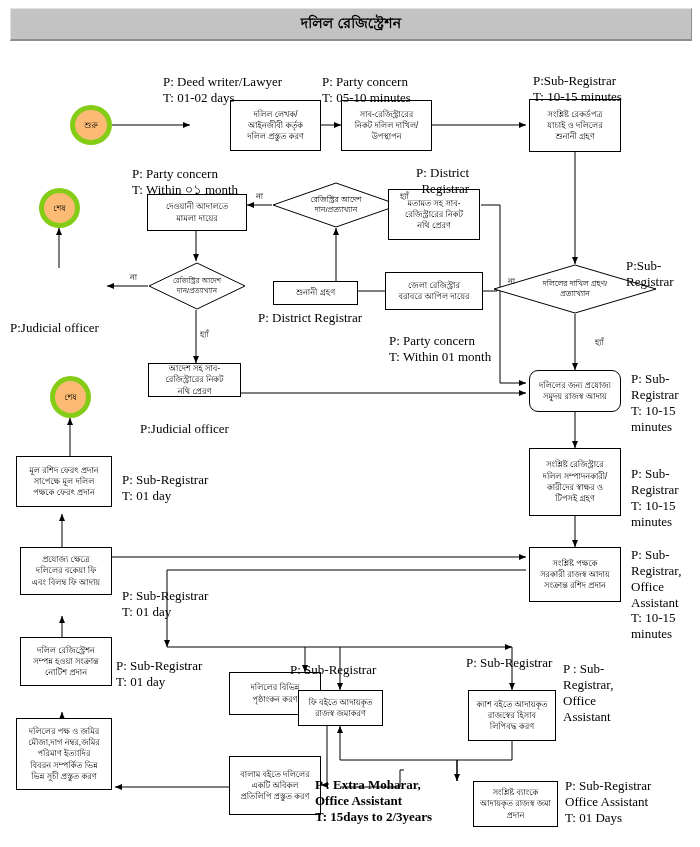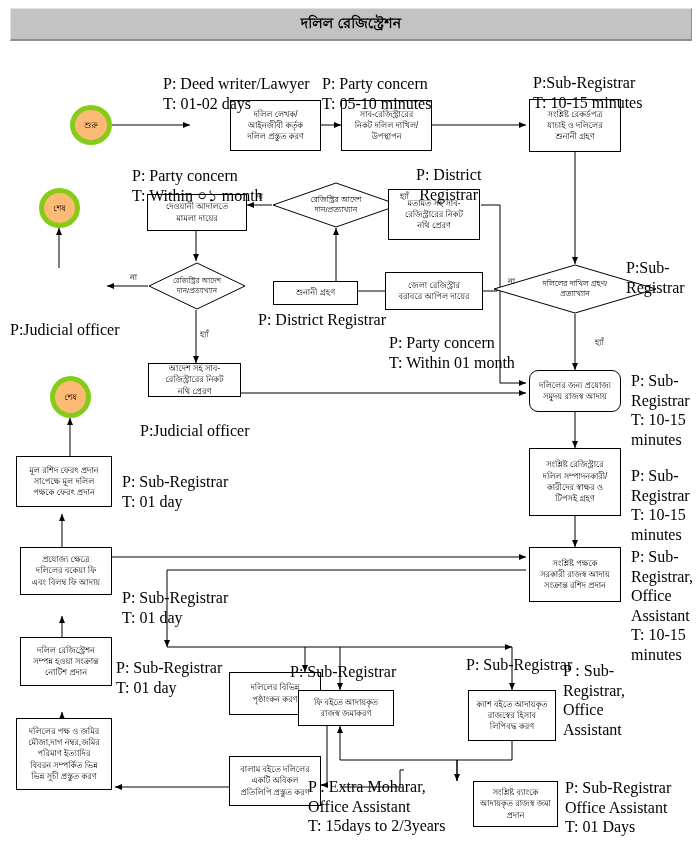--- a/index.html
+++ b/index.html
@@ -41,21 +41,21 @@
     position:absolute;left:0;top:0;width:100%;height:100%;
   }
   .diamond .dlabel{
     position:absolute;left:0;top:0;width:100%;height:100%;
     display:flex;align-items:center;justify-content:center;text-align:center;
     font-family:"Liberation Sans", sans-serif;font-size:7.6px;line-height:1.35;color:#000;
     padding:0 8px;box-sizing:border-box;
   }
   .ann{
     position:absolute;font-family:"Liberation Serif", serif;
-    font-size:16px;line-height:1.22;color:#000;white-space:pre-line;
+    font-size:13px;line-height:1.22;color:#000;white-space:pre-line;
   }
   .edgelbl{
     position:absolute;font-family:"Liberation Sans", sans-serif;
     font-size:8px;color:#000;
   }
 </style>
 </head>
 <body>
 
 <div id="canvas">
@@ -191,21 +191,21 @@
   </div>
 
   <div class="node" style="left: 147px; top: 194px; width: 100px; height: 37px; white-space: pre-line;">দেওয়ানী আদালতে
 মামলা দায়ের</div>
   <div class="ann" style="left:132px;top:166px;">P: Party concern
 T: Within ০১ month</div>
 
   <div class="node" style="left: 388px; top: 189px; width: 92px; height: 51px; white-space: pre-line;">মতামত সহ সাব-
 রেজিস্ট্রারের নিকট
 নথি প্রেরণ</div>
-  <div class="ann" style="left:416px;top:165px;text-align:center;">P: District
+  <div class="ann" style="left:416px;top:165px;text-align:right;">P: District
 Registrar</div>
 
   <div class="ann" style="left:10px;top:320px;">P:Judicial officer</div>
 
   <div class="node" style="left: 273px; top: 281px; width: 85px; height: 24px; white-space: pre-line;">শুনানী গ্রহণ</div>
   <div class="ann" style="left:258px;top:310px;">P: District Registrar</div>
 
   <div class="node" style="left: 385px; top: 272px; width: 98px; height: 38px; white-space: pre-line;">জেলা রেজিস্ট্রার
 বরাবরে আপিল দায়ের</div>
   <div class="ann" style="left:389px;top:333px;">P: Party concern
@@ -263,28 +263,28 @@
   <div class="node" style="left: 16px; top: 718px; width: 96px; height: 72px; white-space: pre-line;">দলিলের পক্ষ ও জমির
 মৌজা,দাগ নম্বর,জমির
 পরিমাণ ইত্যাদির
 বিবরন সম্পর্কিত ভিন্ন
 ভিন্ন সূচী প্রস্তুত করণ</div>
 
   <div class="node" style="left: 229px; top: 672px; width: 92px; height: 43px; white-space: pre-line;">দলিলের বিভিন্ন
 পৃষ্ঠাংকন করণ</div>
   <div class="ann" style="left:290px;top:662px;">P: Sub-Registrar</div>
 
-  <div class="node" style="left: 229px; top: 756px; width: 92px; height: 50px; white-space: pre-line;">বালাম বইতে দলিলের
+  <div class="node" style="left: 229px; top: 756px; width: 92px; height: 59px; white-space: pre-line;">বালাম বইতে দলিলের
 একটি অবিকল
 প্রতিলিপি প্রস্তুত করণ</div>
-  <div class="ann" style="left:308px;top:777px;">P : Extra Moharar,
+  <div class="ann" style="left:315px;top:777px;font-weight:bold;">P : Extra Moharar,
 Office Assistant
 T: 15days to 2/3years</div>
 
-  <div class="node" style="left: 298px; top: 690px; width: 96px; height: 36px; white-space: pre-line;">ফি বইতে আদায়কৃত
+  <div class="node" style="left: 298px; top: 690px; width: 85px; height: 36px; white-space: pre-line;">ফি বইতে আদায়কৃত
 রাজস্ব জমাকরণ</div>
   <div class="ann" style="left:466px;top:655px;">P: Sub-Registrar</div>
 
   <div class="node" style="left: 468px; top: 690px; width: 88px; height: 51px; white-space: pre-line;">ক্যাশ বইতে আদায়কৃত
 রাজস্বের হিসাব
 লিপিবদ্ধ করণ</div>
   <div class="ann" style="left:563px;top:661px;">P : Sub-
 Registrar,
 Office
 Assistant</div>

